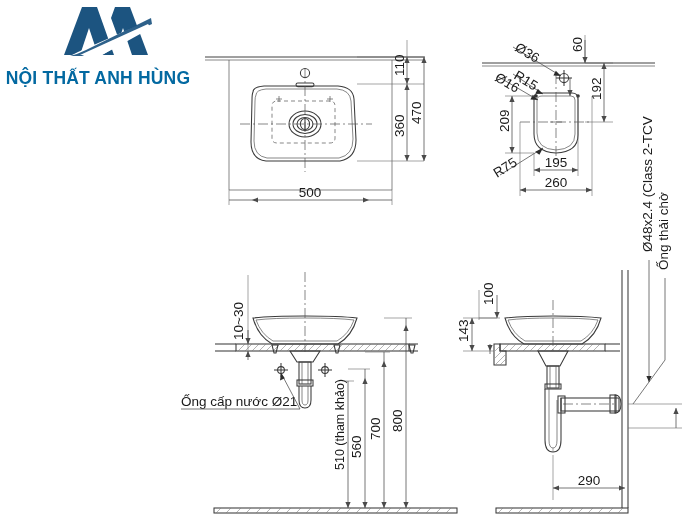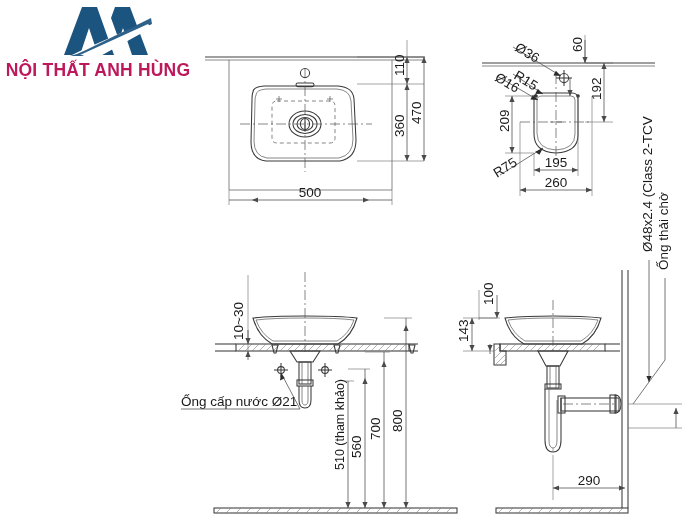--- a/index.html
+++ b/index.html
@@ -32,26 +32,26 @@
   #logo-mark {
     position: absolute;
     left: 56px;
     top: 0px;
     width: 96px;
     height: 54px;
   }
   #logo-text {
     position: absolute;
     left: 0px;
-    top: 56px;
+    top: 64px;
     width: 196px;
     text-align: center;
     font-size: 17.5px;
     font-weight: bold;
-    color: #be185d;
+    color: #0369a1;
     letter-spacing: 0.2px;
     font-family: "Liberation Sans", sans-serif;
     white-space: nowrap;
   }
   
   #drawing {
     position: absolute;
     left: 0;
     top: 0;
     width: 700px;

